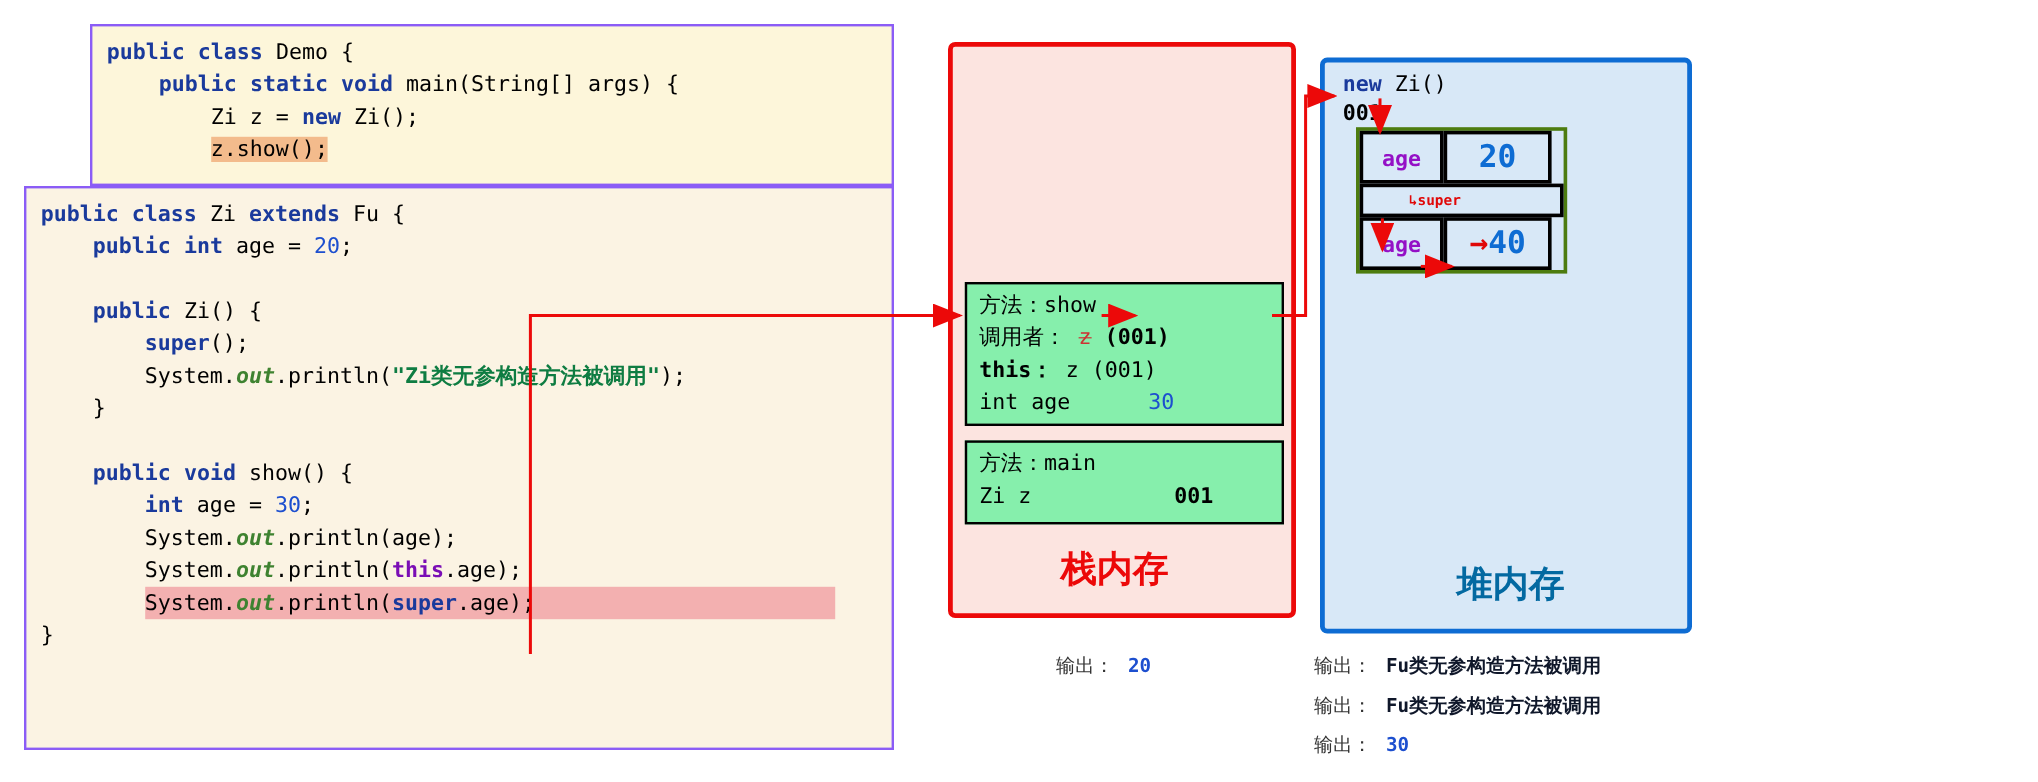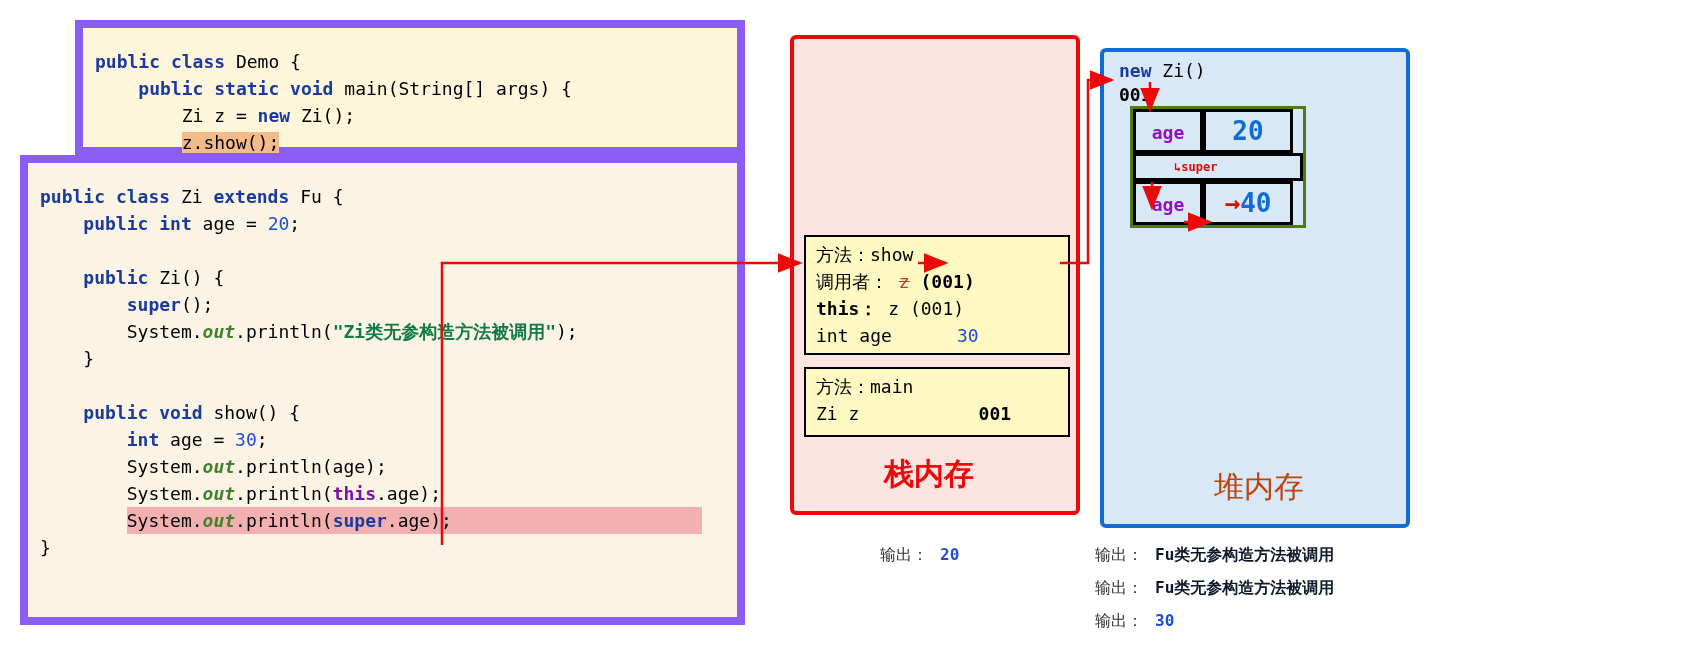--- a/index.html
+++ b/index.html
@@ -8,22 +8,22 @@
   padding: 20px;
   font-family: Consolas, monospace;
   font-size: 18px;
   background: #fff;
   width: 1698px;
   height: 652px;
   position: relative;
 }
 .code-box {
   background: #fdf6da;
-  border: 8px solid #8b5cf6;
-  padding: 20px 12px;
+  border: 2px solid #8b5cf6;
+  padding: 8px 12px;
   position: absolute;
   white-space: pre;
   line-height: 1.5;
 }
 .demo-box { left: 75px; top: 20px; width: 670px; height: 135px; }
 .zi-box { left: 20px; top: 155px; width: 725px; height: 470px; background: #fbf3e3; }
 .kw { color: #1a3a9c; font-weight: bold; }
 .out-kw { color: #3e8230; font-style: italic; font-weight: bold; }
 .str { color: #0e7c42; font-weight: bold; }
 .num { color: #1d4fcf; }
@@ -35,21 +35,21 @@
   left: 790px;
   top: 35px;
   width: 290px;
   height: 480px;
   border: 4px solid #ec0909;
   background: #fce4e0;
   border-radius: 6px;
 }
 .frame {
   position: absolute;
-  background: #fef9c3;
+  background: #86efac;
   border: 2px solid #000;
   padding: 4px 10px;
   line-height: 1.5;
   font-size: 18px;
 }
 .frame-show { left: 10px; top: 196px; width: 266px; height: 120px; }
 .frame-main { left: 10px; top: 328px; width: 266px; height: 70px; }
 .stack-label {
   position: absolute;
   left: 90px;
@@ -65,23 +65,23 @@
   width: 310px;
   height: 480px;
   border: 4px solid #0e6cd3;
   background: #d8e8f7;
   border-radius: 6px;
 }
 .heap-label {
   position: absolute;
   left: 110px;
   top: 415px;
-  color: #c2410c;
+  color: #0369a1;
   font-size: 30px;
-  font-weight: normal;
+  font-weight: bold;
   text-align: center;
 }
 .new-lbl { position: absolute; left: 15px; top: 8px; font-size: 18px; }
 .addr-lbl { position: absolute; left: 15px; top: 32px; font-size: 18px; font-weight: bold; }
 .obj-table {
   position: absolute;
   left: 26px;
   top: 54px;
   border: 3px solid #4d7c0f;
 }

